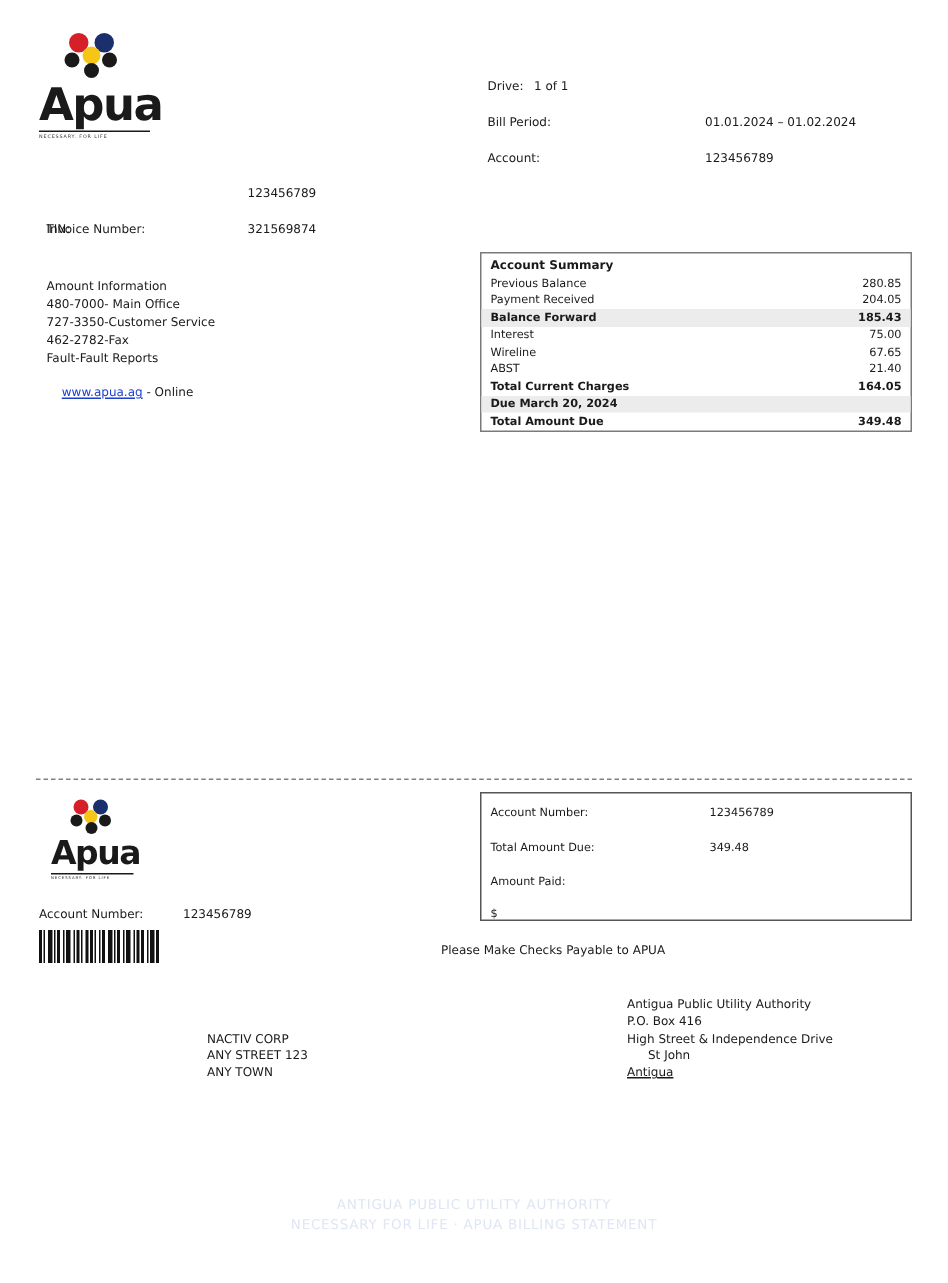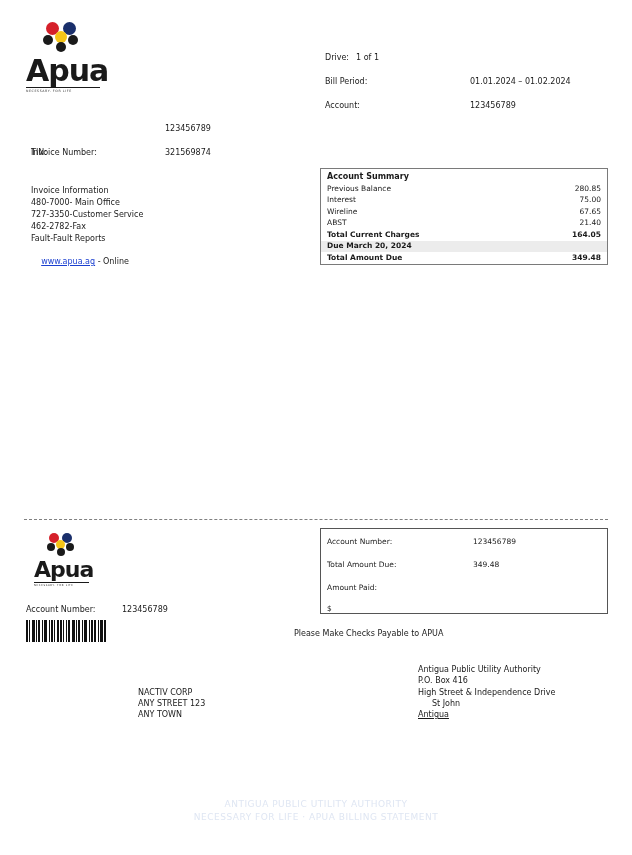--- a/index.html
+++ b/index.html
@@ -171,35 +171,43 @@
 
   <div class="t label" style="left:325px; top:100px;">Account:</div>
   <div class="t" style="left:470px; top:100px;">123456789</div>
 
   <div class="t label" style="left:31px; top:123px;margin-top:24px;">TIN:</div>
   <div class="t" style="left:165px; top:123px;">123456789</div>
 
   <div class="t label" style="left:31px; top:147px;">Invoice Number:</div>
   <div class="t" style="left:165px; top:147px;">321569874</div>
 
-  <div class="t label" style="left:31px; top:185px;">Invoice Information</div>
+  <div class="t label" style="left:31px; top:185px;">Amount Information</div>
   <div class="t" style="left:31px; top:197px;">480-7000- Main Office</div>
   <div class="t" style="left:31px; top:209px;">727-3350-Customer Service</div>
   <div class="t" style="left:31px; top:221px;">462-2782-Fax</div>
   <div class="t" style="left:31px; top:233px;">Fault-Fault Reports</div>
   <div class="t" style="left:31px; top:245px;">
     <span class="link">www.apua.ag</span><span> - Online</span>
   </div>
 
   <div class="summary">
     <div class="summary-title">Account Summary</div>
     <div class="summary-rows">
       <div class="srow">
         <span>Previous Balance</span>
         <span class="amt">280.85</span>
+      </div>
+      <div class="srow">
+        <span>Payment Received</span>
+        <span class="amt">204.05</span>
+      </div>
+      <div class="srow shade bold">
+        <span>Balance Forward</span>
+        <span class="amt">185.43</span>
       </div>
       <div class="srow">
         <span>Interest</span>
         <span class="amt">75.00</span>
       </div>
       <div class="srow">
         <span>Wireline</span>
         <span class="amt">67.65</span>
       </div>
       <div class="srow">

